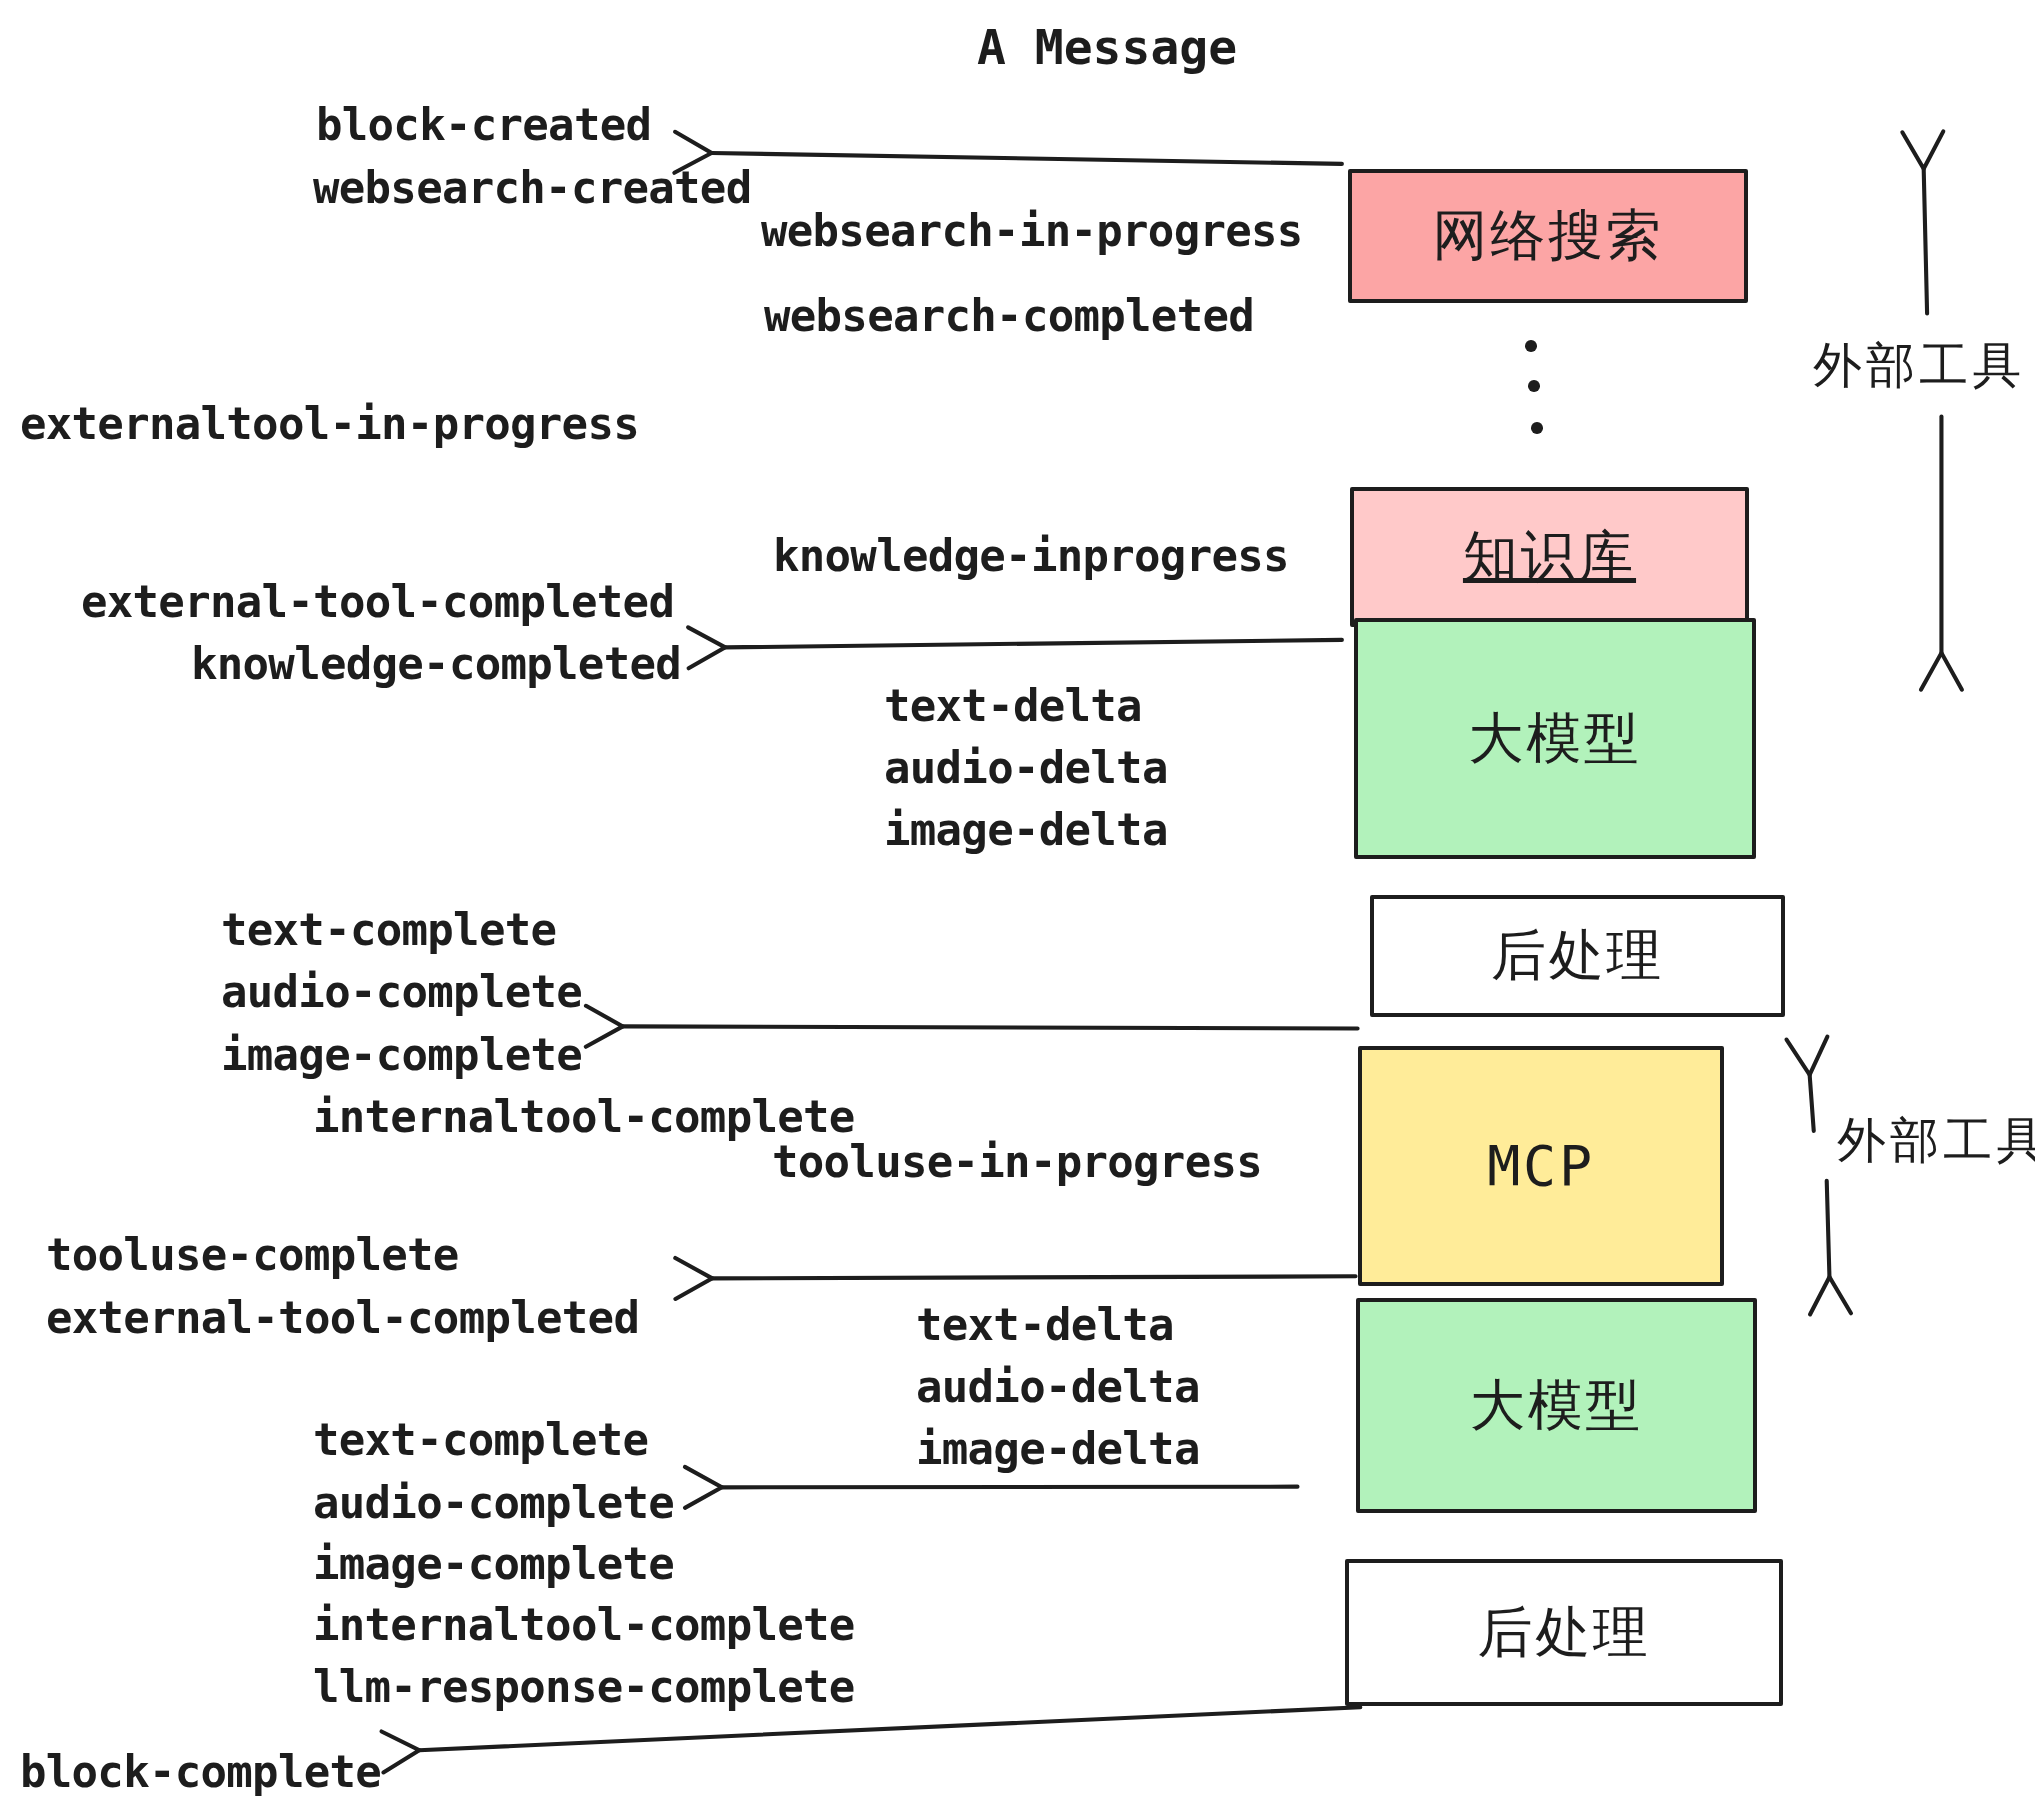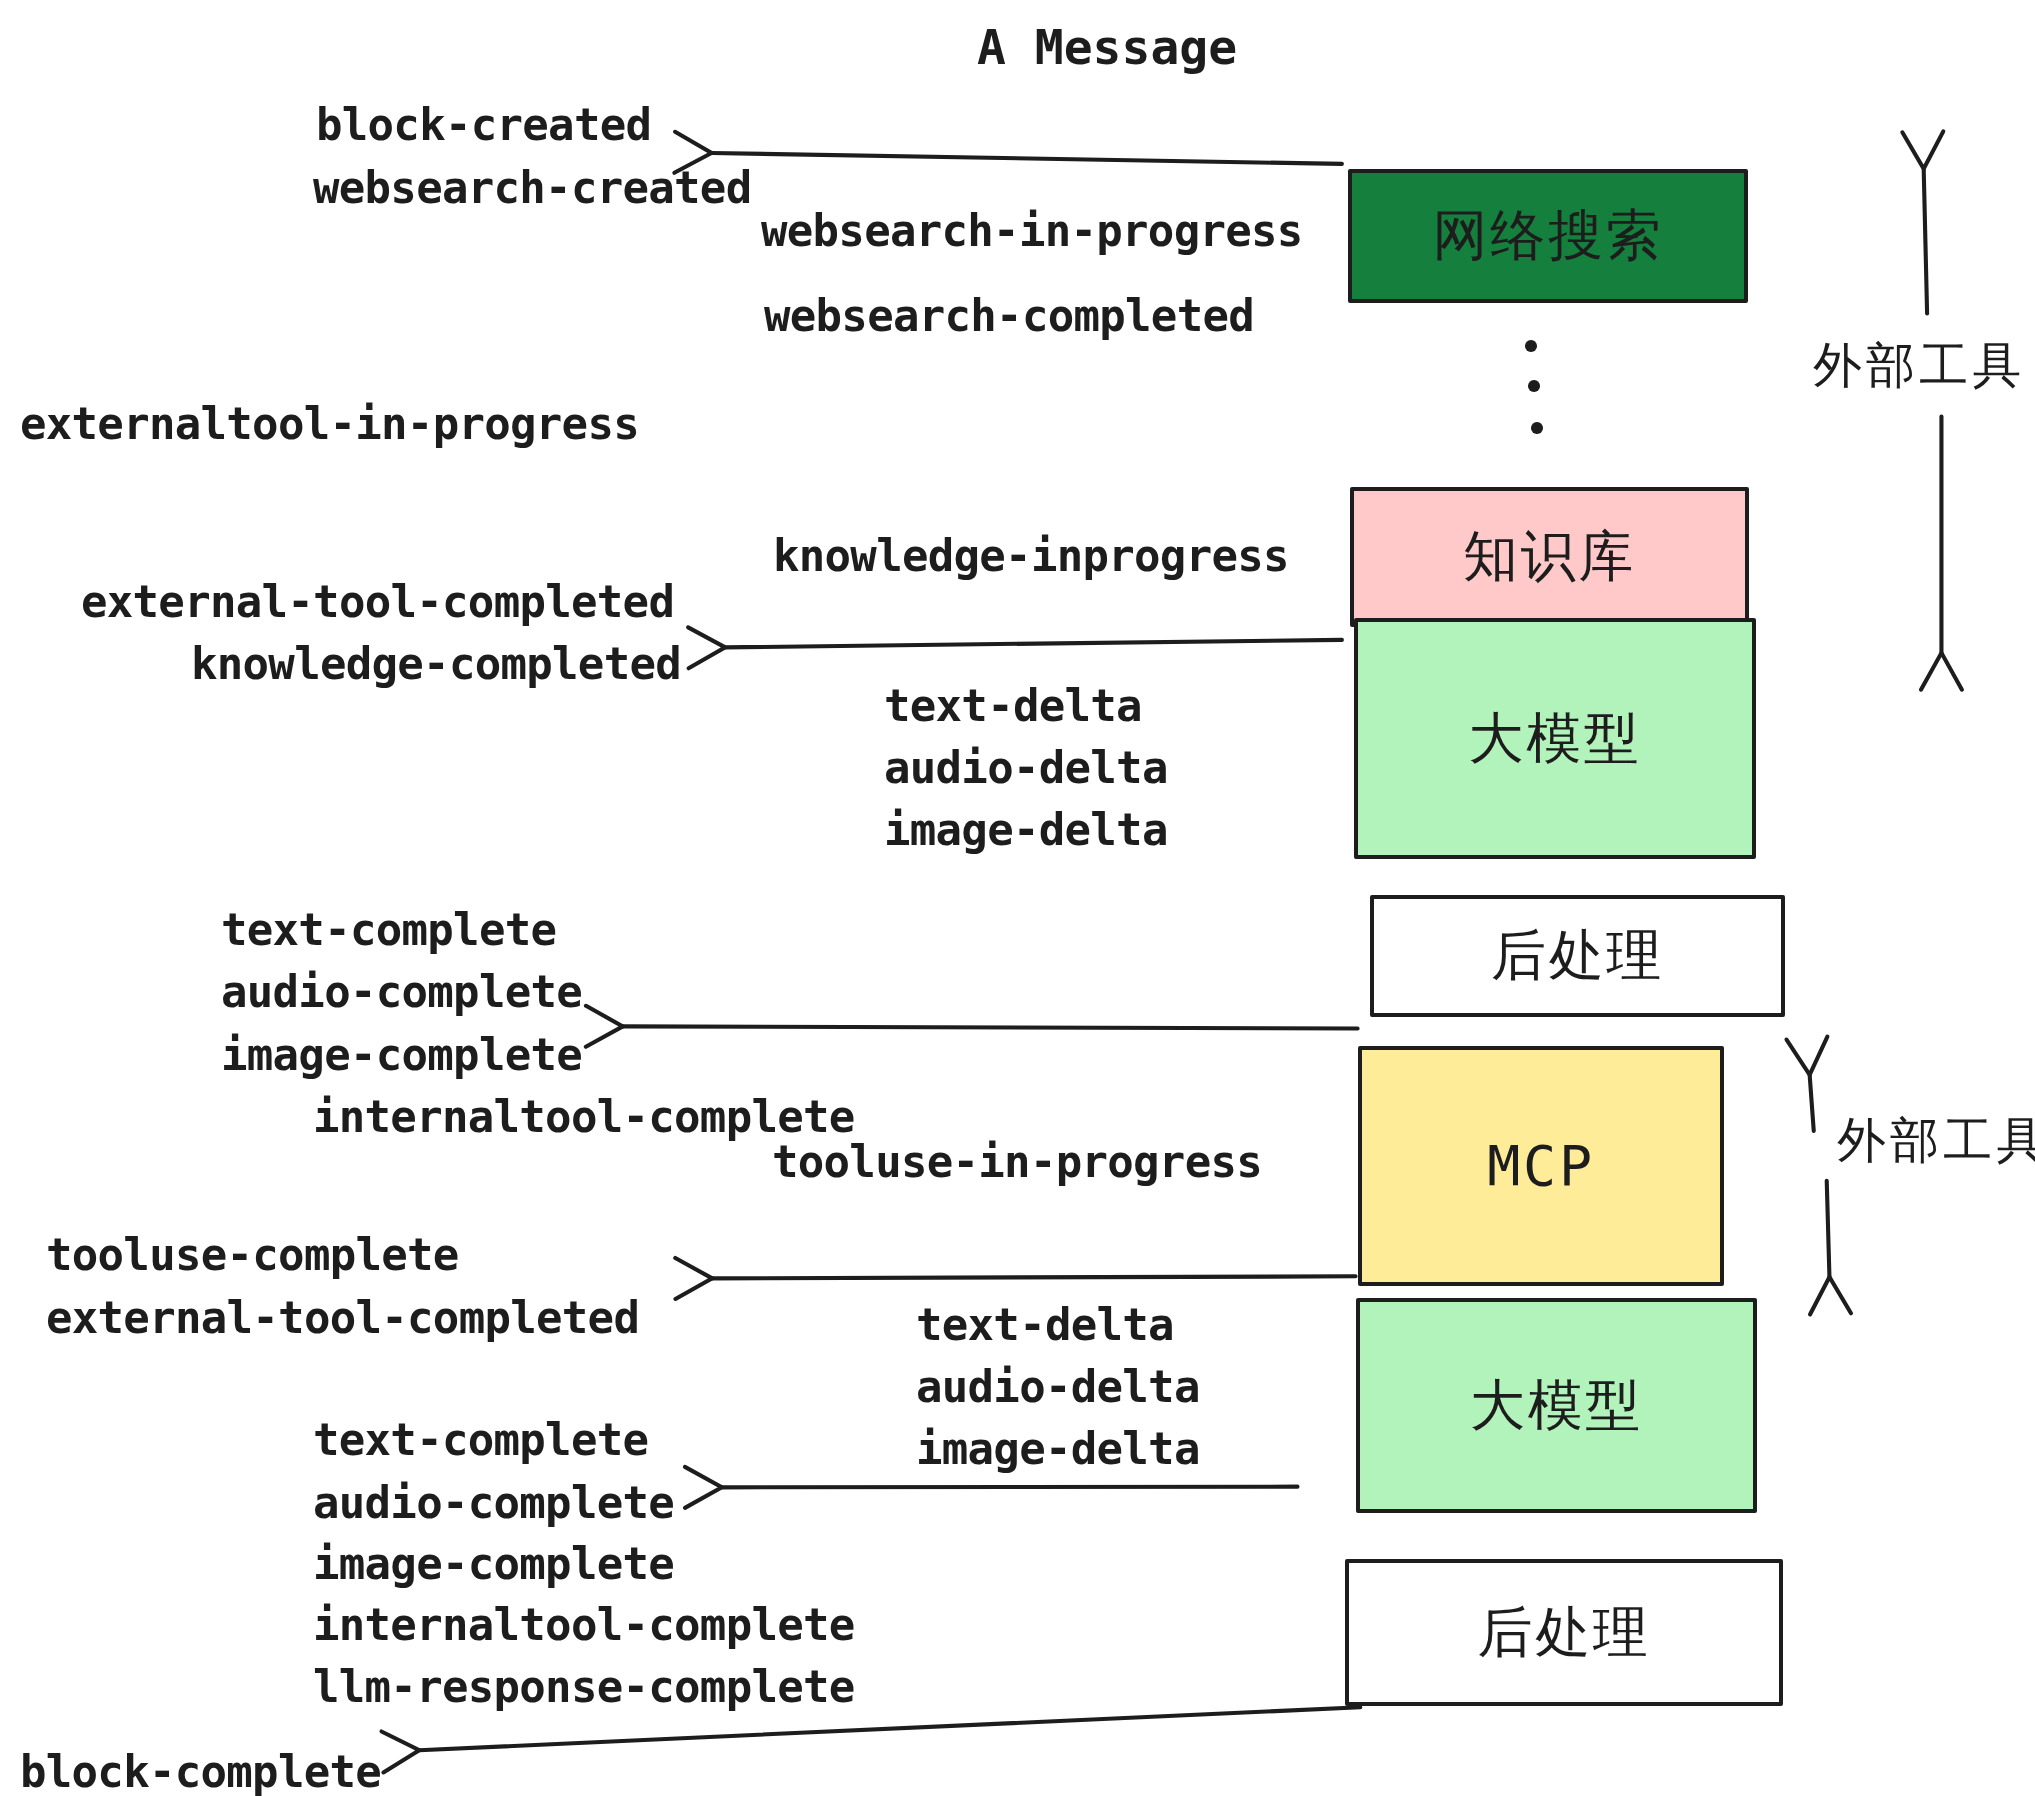--- a/index.html
+++ b/index.html
@@ -22,21 +22,21 @@
     position:absolute;font-size:49px;font-weight:500;white-space:nowrap;
     font-family:"Liberation Sans",sans-serif;letter-spacing:4.1px;
   }
   .dots{position:absolute;left:0;top:0;}
   .dots i{position:absolute;width:11.6px;height:11.6px;border-radius:50%;background:#1d1d1d;}
   .dots i:nth-child(1){left:1525px;top:340px;}
   .dots i:nth-child(2){left:1528px;top:380px;}
   .dots i:nth-child(3){left:1531px;top:422px;}
   
   .b-websearch{left:1348px;top:169px;width:400px;height:134px;}
-  .b-knowledge{left:1350px;top:487px;width:399px;height:140px;}
+  .b-knowledge{left:1350px;top:487px;width:399px;height:140px;text-decoration:underline;}
   .b-llm1{left:1354px;top:618px;width:402px;height:241px;}
   .b-post1{left:1370px;top:895px;width:415px;height:122px;}
   .b-mcp{left:1358px;top:1046px;width:366px;height:240px;}
   .b-llm2{left:1356px;top:1298px;width:401px;height:215px;}
   .b-post2{left:1345px;top:1559px;width:438px;height:147px;}
 </style>
 </head>
 <body>
 
 <div class="canvas">
@@ -56,21 +56,21 @@
       <line x1="1992" y1="2500" x2="614" y2="2563" marker-end="url(#ah)"></line>
       <line x1="2822" y1="459" x2="2817" y2="247" marker-end="url(#ah)"></line>
       <line x1="2843" y1="610" x2="2843" y2="956" marker-end="url(#ah)"></line>
       <line x1="2656" y1="1656" x2="2650" y2="1574" marker-end="url(#ah)"></line>
       <line x1="2675" y1="1729" x2="2679" y2="1870" marker-end="url(#ah)"></line>
     </g>
   </svg>
 
   <div class="title">A Message</div>
 
-  <div class="box b-websearch" style="background-color: #15803d;">
+  <div class="box b-websearch" style="background-color: #fca5a5;">
     <span>网络搜索</span>
   </div>
   <div class="box b-knowledge" style="background-color: rgb(255, 201, 201);">
     <span>知识库</span>
   </div>
   <div class="box b-llm1" style="background-color: rgb(178, 242, 187);">
     <span>大模型</span>
   </div>
   <div class="box b-post1" style="background-color: rgb(255, 255, 255);">
     <span>后处理</span>

